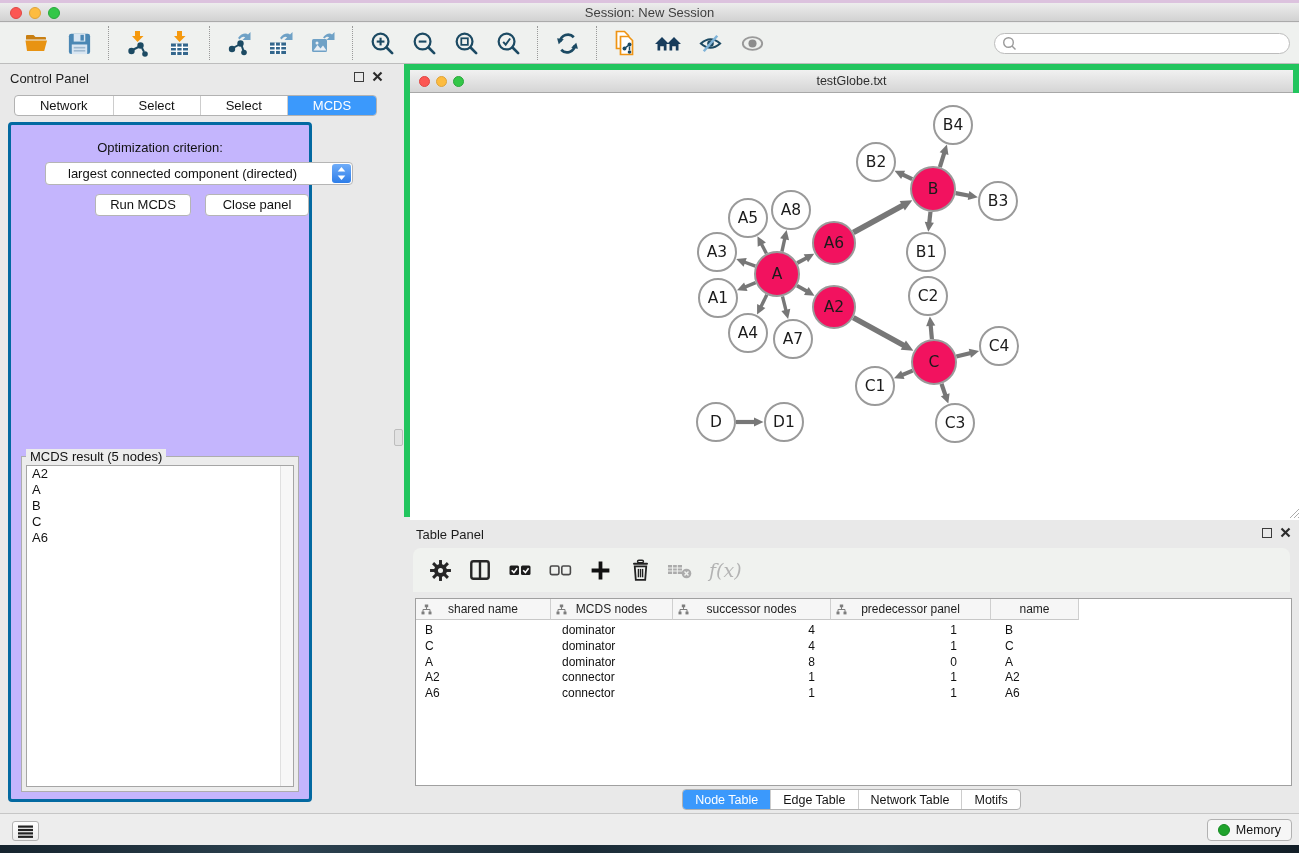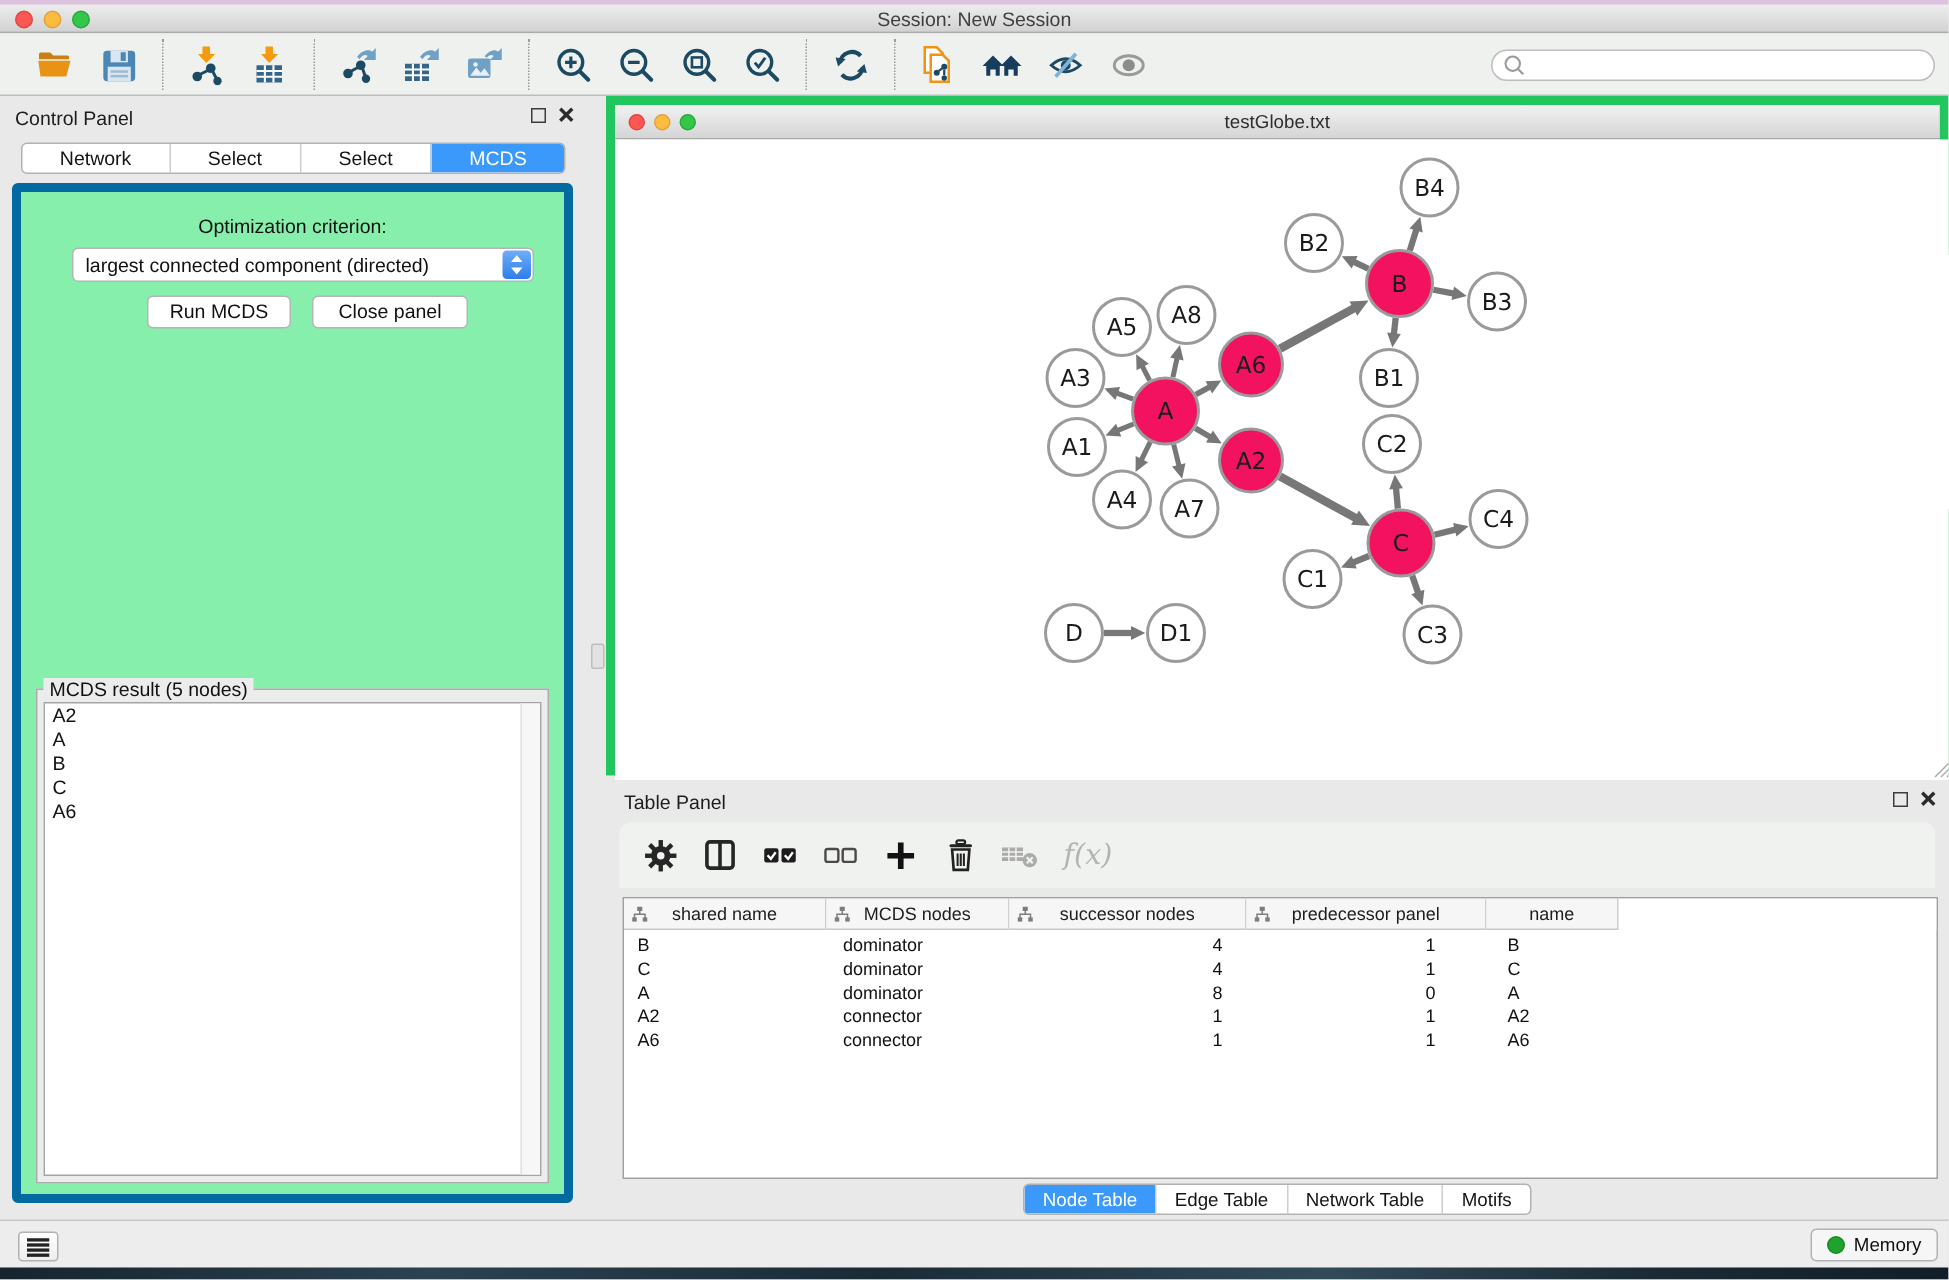--- a/index.html
+++ b/index.html
@@ -34,26 +34,26 @@
   .win-icons { position:absolute; right:8px; top:7px; display:flex; gap:8px; align-items:center; }
   .float-ico { width:10px; height:10px; border:1.5px solid #3c3c3c; display:inline-block; }
   .close-ico svg { display:block; }
 
   .seg { display:inline-flex; border:1px solid #b2b2b2; border-radius:4px; background:#fff; overflow:hidden; height:21px; }
   .seg-item { padding:0 25px; font-size:13px; line-height:20px; color:#141414; border-left:1px solid #cdcdcd; white-space:nowrap; }
   .seg-item:first-child { border-left:none; }
   .seg-item.active { background:#3b99fc; color:#fff; }
   .cp-tabs { position:absolute; left:0; right:0; top:31px; text-align:center; }
 
-  .cp-content { position:absolute; left:8px; width:374px; top:58px; bottom:11px;
-    background:#86efac; border:6px solid #0369a1; border-radius:4px; }
+  .cp-content { position:absolute; left:8px; width:304px; top:58px; bottom:11px;
+    background:#c4b5fd; border:3px solid #0369a1; border-radius:4px; }
   .opt-label { text-align:center; margin-top:15px; font-size:13px; color:#111; }
   .dropdown { position:absolute; left:34px; width:308px; top:37px; height:23px; background:#fff;
     border:1px solid #b5b5b5; border-radius:4px; display:flex; align-items:center; }
-  .dropdown .dd-text { flex:1; padding-left:8px; font-size:13px; color:#111; white-space:nowrap; overflow:hidden; }
+  .dropdown .dd-text { flex:1; padding-left:22px; font-size:13px; color:#111; white-space:nowrap; overflow:hidden; }
   .dd-stepper { width:19px; height:19px; margin-right:1px; border-radius:3px;
     background:linear-gradient(#6fadf9,#2d7de9); display:flex; align-items:center; justify-content:center; }
   .cp-buttons { position:absolute; top:69px; left:0; right:0; }
   .btn { position:absolute; height:22px; background:#fff; border:1px solid #b5b5b5; border-radius:4px;
     font-size:13px; color:#111; text-align:center; line-height:20px; }
   .btn.run { left:84px; width:96px; }
   .btn.closep { left:194px; width:104px; }
 
   .fieldset { position:absolute; left:10px; right:10px; top:331px; bottom:7px;
     border:1px solid #adadad; background:#ececec; }

